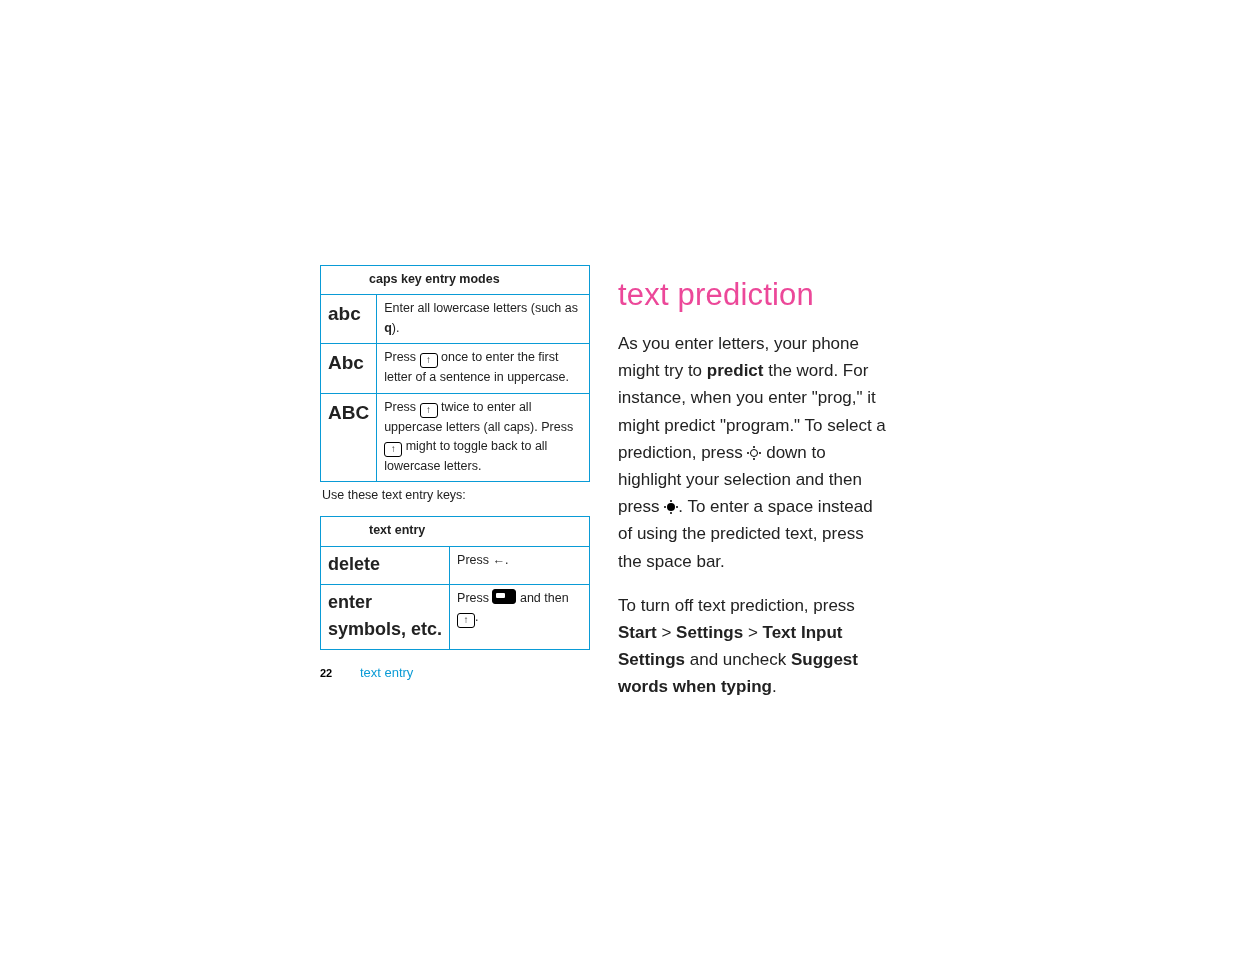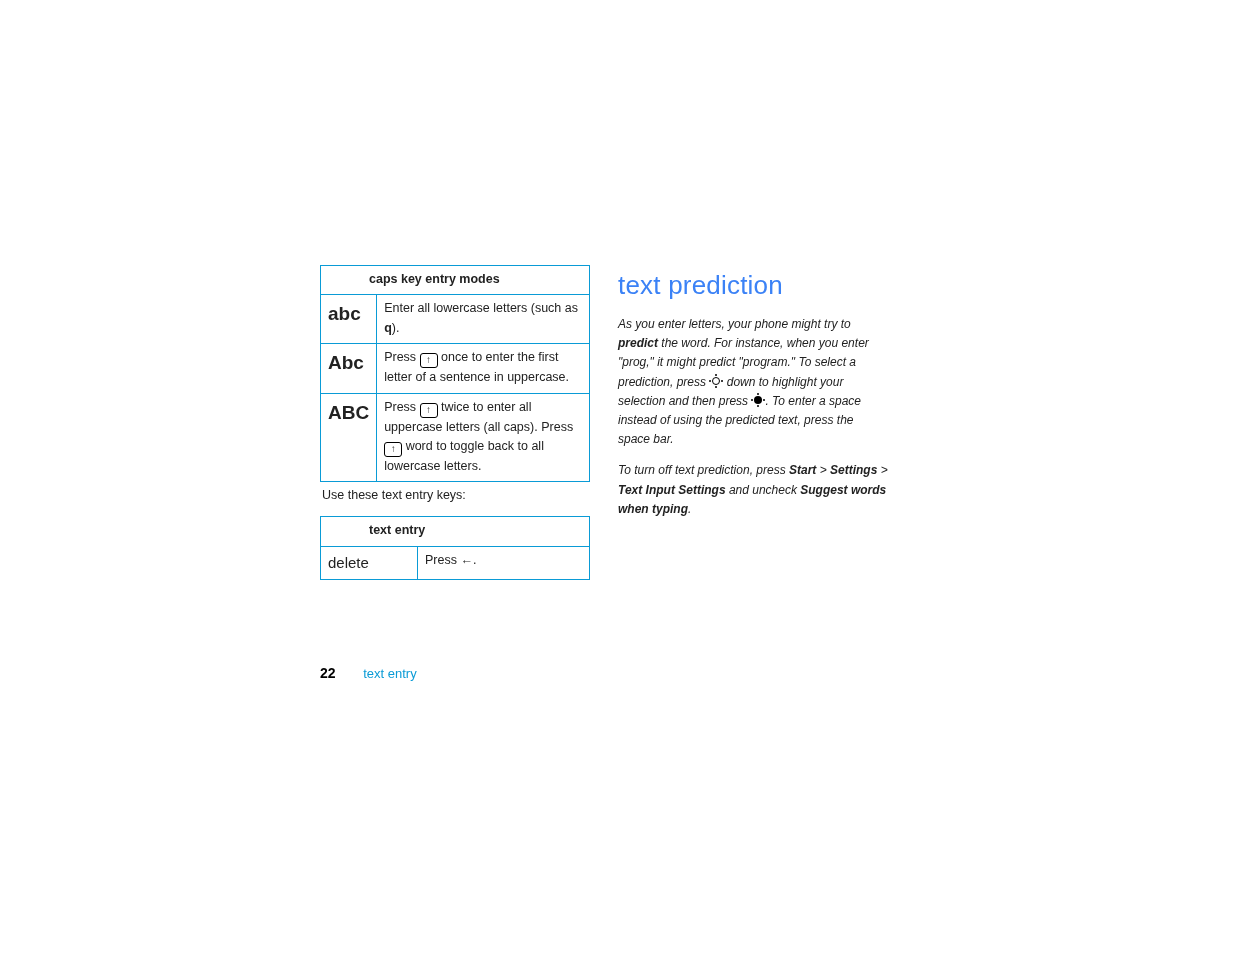--- a/index.html
+++ b/index.html
@@ -43,22 +43,22 @@
     padding-left: 48px;
   }
   .mode-label {
     font-family: "Arial Narrow", Arial, sans-serif;
     font-stretch: condensed;
     font-weight: bold;
     font-size: 19px;
     white-space: nowrap;
   }
   .row-label {
-    font-weight: normal;
-    font-size: 15px;
+    font-weight: bold;
+    font-size: 18px;
     white-space: nowrap;
   }
   .intertext {
     font-size: 12.5px;
     color: #222;
     margin: 6px 0 14px 2px;
   }
   .keycap {
     display: inline-block;
     border: 1.3px solid #000;
@@ -79,31 +79,30 @@
     width: 20px;
   }
   .dark .blot {
     position: absolute;
     left: 3px; top: 3px;
     width: 9px; height: 5px;
     background: #fff;
     border-radius: 1px;
   }
   h2.section {
-    color: #3b82f6;
+    color: #ec4899;
     font-weight: normal;
-    font-size: 26px;
-    margin: 5px 0 14px 0;
+    font-size: 31px;
+    margin: 12px 0 14px 0;
     letter-spacing: 0.2px;
   }
   .body {
-    font-size: 12px;
+    font-size: 17px;
     line-height: 1.6;
     color: #222;
-    font-style: italic;
   }
   .body .bold { font-weight: bold; }
   .nav-icon {
     display: inline-block;
     vertical-align: -2px;
     position: relative;
     width: 14px;
     height: 14px;
   }
   .nav-icon::before, .nav-icon::after {
@@ -153,21 +152,21 @@
   }
   .footer {
     position: absolute;
     left: 320px;
     top: 665px;
     font-size: 13px;
   }
   .footer .pagenum {
     font-weight: bold;
     color: #000;
-    font-size: 14px;
+    font-size: 11px;
   }
   .footer .sect {
     color: #0a9bd6;
     margin-left: 24px;
   }
   .col1 { width: 36px; }
   .tcol1 { width: 82px; }
 </style>
 </head>
 <body>
@@ -190,39 +189,48 @@
         </tr>
         <tr>
           <td class="col1"><span class="mode-label">Abc</span></td>
           <td>
             <span>Press </span><span class="keycap">↑</span><span> once to enter the first letter of a sentence in uppercase.</span>
           </td>
         </tr>
         <tr>
           <td class="col1"><span class="mode-label">ABC</span></td>
           <td>
-            <span>Press </span><span class="keycap">↑</span><span> twice to enter all uppercase letters (all caps). Press </span><span class="keycap">↑</span><span> word to toggle back to all lowercase letters.</span>
+            <span>Press </span><span class="keycap">↑</span><span> twice to enter all uppercase letters (all caps). Press </span><span class="keycap">↑</span><span> might to toggle back to all lowercase letters.</span>
           </td>
         </tr>
       </tbody>
         </table>
 
       <div class="intertext">Use these text entry keys:</div>
 
       <table class="box">
         <tbody>
             <tr>
           <th colspan="2">text entry</th>
         </tr>
         <tr>
           <td class="tcol1"><span class="row-label">delete</span></td>
           <td>
             <span>Press </span><span style="font-weight:bold">←</span><span>.</span>
           </td>
         </tr>
+        <tr>
+          <td class="tcol1">
+            <div class="row-label">enter</div>
+            <div class="row-label">symbols, etc.</div>
+          </td>
+          <td>
+            <span>Press </span><span class="keycap dark"><span class="blot"></span></span><span> and then </span><span class="keycap">↑</span><span>.</span>
+          </td>
+        </tr>
       </tbody>
         </table>
     </div>
 
     <div class="col">
       <h2 class="section">text prediction</h2>
 
       <p class="body">
         <span>As you enter letters, your phone might try to </span><span class="bold" style="font-weight:bold">predict</span><span> the word. For instance, when you enter "prog," it might predict "program." To select a prediction, press </span><span class="nav-icon nav-open"><span class="ring"></span><span class="dot d1"></span><span class="dot d2"></span><span class="dot d3"></span><span class="dot d4"></span></span><span> down to highlight your selection and then press </span><span class="nav-icon nav-filled"><span class="disc"></span><span class="dot d1"></span><span class="dot d2"></span><span class="dot d3"></span><span class="dot d4"></span></span><span>. To enter a space instead of using the predicted text, press the space bar.</span>
       </p>

